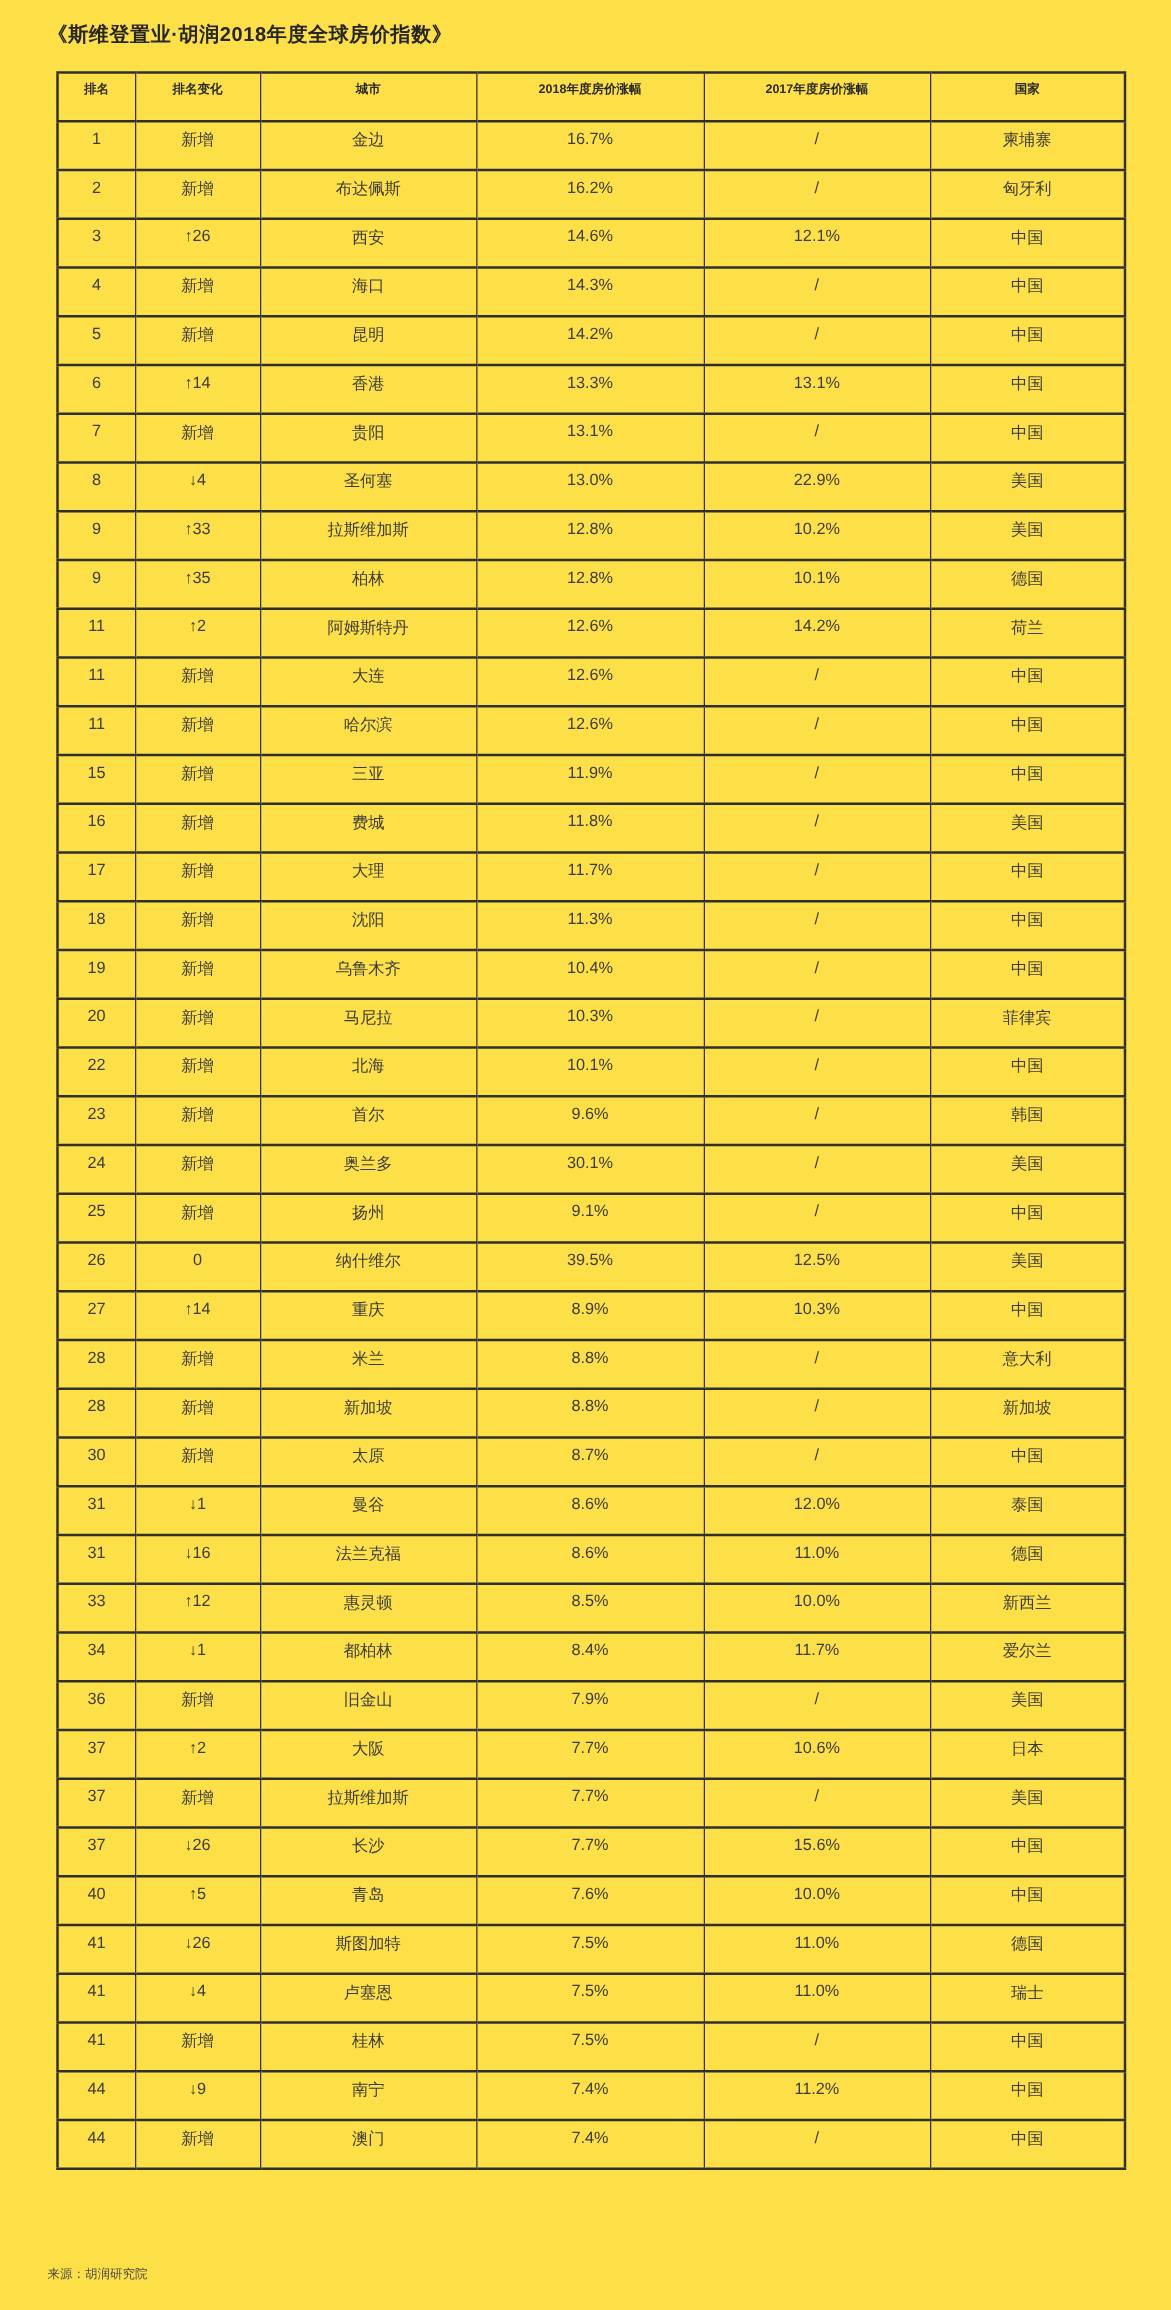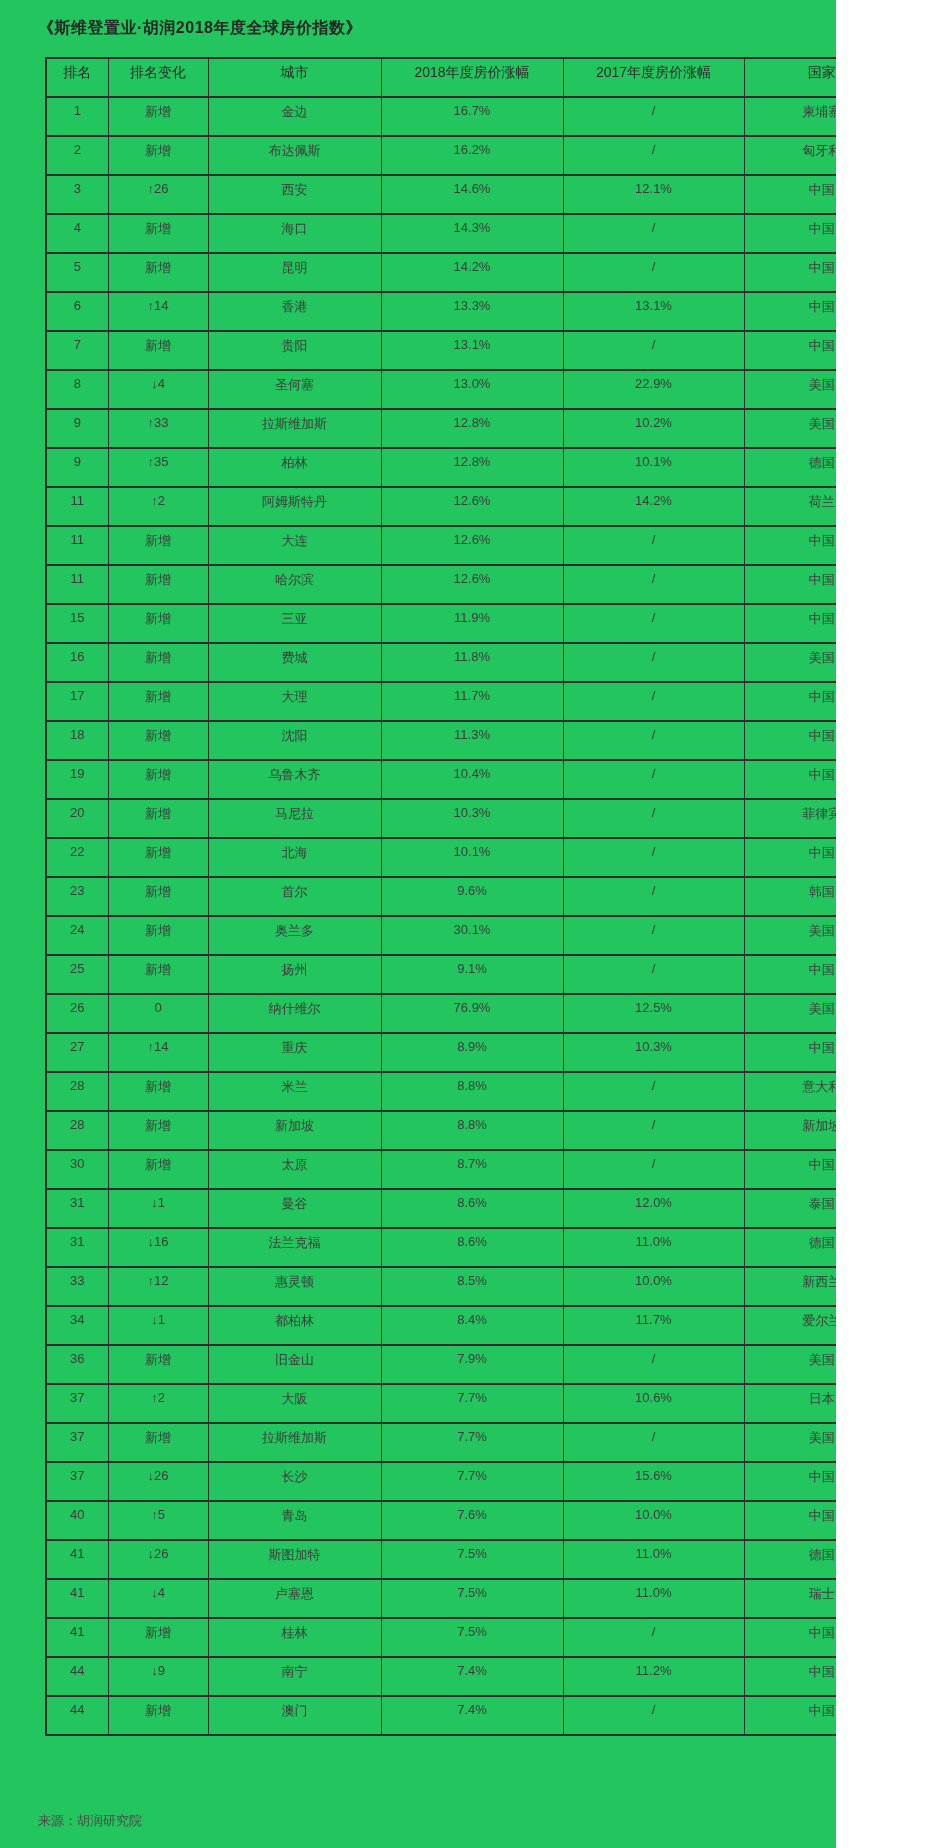--- a/index.html
+++ b/index.html
@@ -3,23 +3,23 @@
 <meta charset="utf-8">
 <style>
   html, body {
     margin: 0;
     padding: 0;
     background: #ffffff;
     font-family: "Liberation Sans", "DejaVu Sans", sans-serif;
   }
   .page {
     position: relative;
-    width: 836px;
+    width: 937px;
     height: 1848px;
-    background: #22c55e;
+    background: #fde047;
     overflow: hidden;
   }
   .doc-title {
     position: absolute;
     left: 38px;
     top: 18px;
     font-size: 16px;
     font-weight: bold;
     color: #262626;
     letter-spacing: 0.5px;
@@ -43,40 +43,40 @@
     border-top-width: 2px;
     border-bottom-width: 2px;
     height: 32px;
     padding: 5px 2px 0 2px;
     vertical-align: top;
     text-align: center;
     white-space: nowrap;
     overflow: hidden;
   }
   table.price-table th {
-    font-size: 14px;
-    font-weight: normal;
+    font-size: 10px;
+    font-weight: bold;
     color: #2b2b2b;
   }
   table.price-table td {
     font-size: 13px;
     font-weight: normal;
     color: #3c3c3c;
   }
   col.c-rank    { width: 62px; }
   col.c-change  { width: 100px; }
   col.c-city    { width: 173px; }
   col.c-g2018   { width: 182px; }
   col.c-g2017   { width: 181px; }
   col.c-country { width: 156px; }
   .doc-source {
     position: absolute;
     left: 38px;
     top: 1812px;
-    font-size: 13px;
+    font-size: 10px;
     color: #4a4a4a;
     white-space: nowrap;
   }
 </style>
 </head>
 <body>
 
 <div class="page">
 
   <div class="doc-title">《斯维登置业·胡润2018年度全球房价指数》</div>
@@ -282,21 +282,21 @@
           <td>新增</td>
           <td>扬州</td>
           <td>9.1%</td>
           <td>/</td>
           <td>中国</td>
         </tr>
         <tr>
           <td>26</td>
           <td>0</td>
           <td>纳什维尔</td>
-          <td>76.9%</td>
+          <td>39.5%</td>
           <td>12.5%</td>
           <td>美国</td>
         </tr>
         <tr>
           <td>27</td>
           <td>↑14</td>
           <td>重庆</td>
           <td>8.9%</td>
           <td>10.3%</td>
           <td>中国</td>

